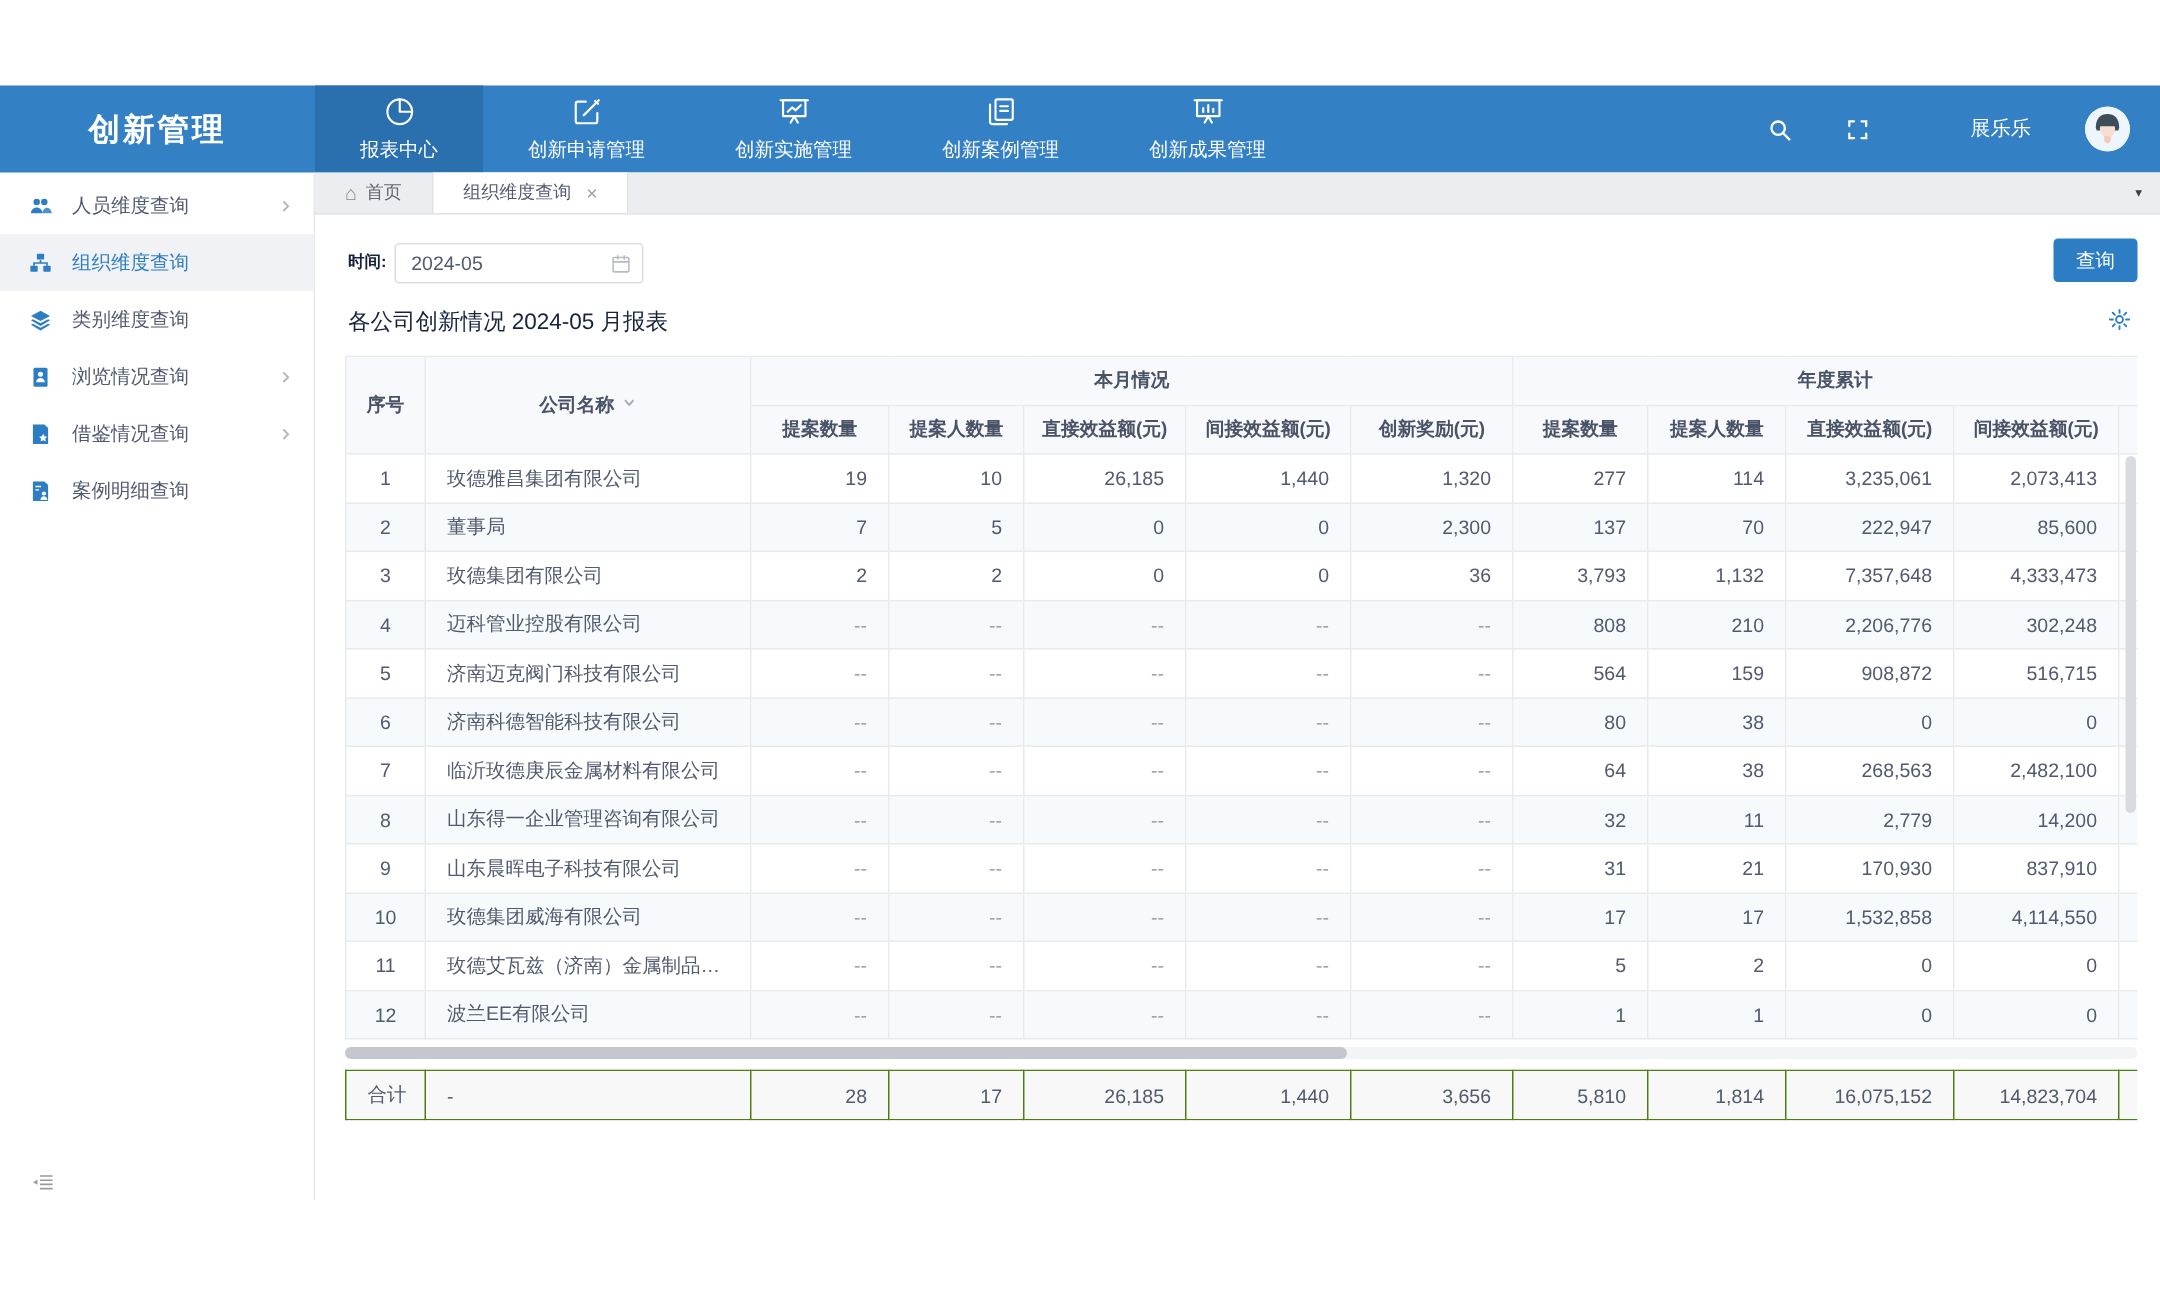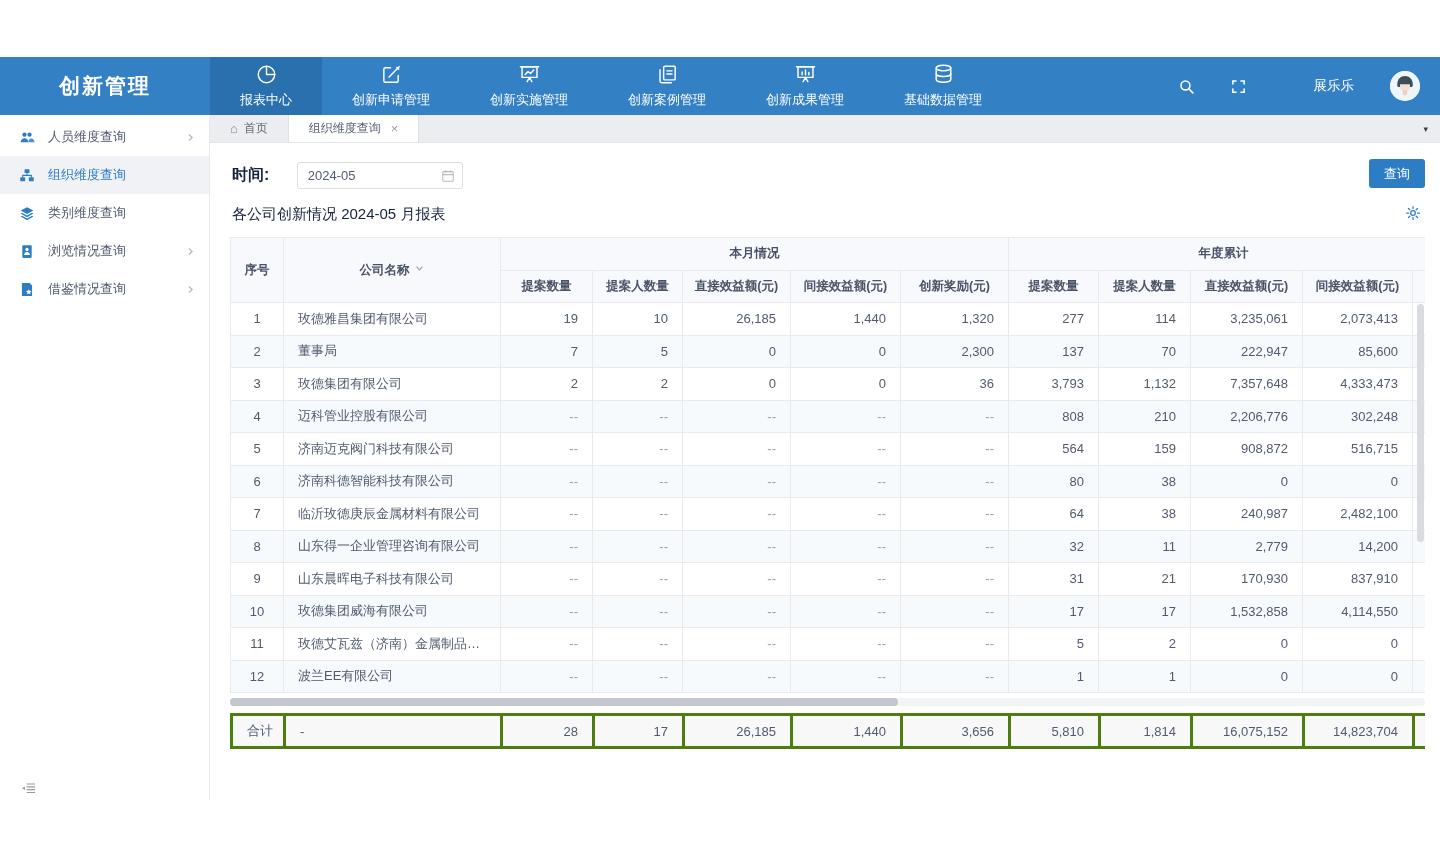--- a/index.html
+++ b/index.html
@@ -30,21 +30,21 @@
   .sidebar { position:absolute; left:0; top:116px; width:210px; height:684px; background:#fff; border-right:1px solid #e8e9eb; padding-top:2px; }
   .side-item { height:38px; display:flex; align-items:center; padding:0 14px 0 19px; font-size:13px; color:#515a6e; cursor:pointer; }
   .side-item .icon { width:16px; height:16px; margin-right:13px; display:flex; align-items:center; justify-content:center; }
   .side-item .chev { margin-left:auto; display:flex; align-items:center; }
   .side-item.active { background:#f0f2f5; color:#2d7dc5; }
   .collapse-toggle { position:absolute; left:21px; top:781px; cursor:pointer; }
 
   
   .main { position:absolute; left:211px; top:144px; right:0; bottom:0; background:#fff; }
   .filter-row { position:absolute; top:17px; left:21px; right:15px; height:28px; }
-  .time-label { font-size:16px; font-weight:bold; color:#17233d; margin-right:23px; vertical-align:middle; line-height:28px; }
+  .time-label { font-size:11px; font-weight:bold; color:#17233d; margin-right:1px; vertical-align:middle; line-height:28px; }
   .time-input { position:relative; display:inline-block; width:166px; height:27px; border:1px solid #dcdee2; border-radius:3px; background:#fff; vertical-align:middle; }
   .time-input input { border:none; outline:none; width:130px; height:25px; padding:0 0 0 10px; font-size:13px; color:#515a6e; font-family:inherit; background:transparent; }
   .time-input .cal { position:absolute; right:7px; top:6px; }
   .search-btn { position:absolute; right:0; top:-2px; width:56px; height:29px; background:#2d7dc5; border:none; border-radius:3px; color:#fff; font-size:13px; cursor:pointer; font-family:inherit; }
   .report-title { position:absolute; top:61px; left:21px; font-size:15px; font-weight:normal; color:#17233d; }
   .gear-btn { position:absolute; top:61px; right:19px; cursor:pointer; display:flex; }
 
   
   .table-wrap { position:absolute; top:93px; left:19px; width:1195px; overflow:hidden; }
   table.report { table-layout:fixed; width:1208px; border-collapse:collapse; font-size:13px; color:#515a6e; }
@@ -53,21 +53,21 @@
   table.report tbody tr:nth-child(even) td { background:#f7fafd; }
   td.c-center { text-align:center; }
   td.c-name { text-align:left; }
   td.c-num { text-align:right; }
   td .dash { color:#9aa0a6; }
   .sort-caret { display:inline-block; margin-left:4px; vertical-align:1px; }
   .hscrollbar { margin-top:5px; width:1195px; height:8px; border-radius:4px; background:#f3f4f6; position:relative; }
   .hscrollbar .thumb { position:absolute; left:0; top:0; width:668px; height:8px; border-radius:4px; background:#c4c7cd; cursor:pointer; }
   .summary-wrap { margin-top:7px; width:1195px; overflow:hidden; }
   table.summary { table-layout:fixed; width:1208px; border-collapse:collapse; font-size:13px; color:#515a6e; }
-  table.summary td { border:3px solid #4d7c0f; background:#f8f8f9; height:33px; padding:0 14px; white-space:nowrap; overflow:hidden; }
+  table.summary td { border:1px solid #4d7c0f; background:#f8f8f9; height:33px; padding:0 14px; white-space:nowrap; overflow:hidden; }
   .vscroll-thumb { position:absolute; right:1px; top:67px; width:7px; height:238px; border-radius:3.5px; background:#d9dbdf; cursor:pointer; }
 </style>
 </head>
 <body>
 
 <div class="page">
 
   <div class="topnav">
     <div class="logo">创新管理</div>
     <div class="nav-items" id="topnav-items">
@@ -105,28 +105,20 @@
         </div>
         <div class="nav-item">
           <span><svg width="23" height="23" viewBox="0 0 24 24" fill="none" stroke="#fff" stroke-width="1.5" stroke-linecap="round" stroke-linejoin="round">
               <path d="M2.5 4h19"></path>
               <rect x="4.2" y="4" width="15.6" height="11"></rect>
               <path d="M8.5 12.2V9.4M12 12.2V7.4M15.5 12.2V10"></path>
               <path d="M9.5 19.5 12 15.2l2.5 4.3"></path>
             </svg></span>
           <span>创新成果管理</span>
         </div>
-        <div class="nav-item">
-          <span><svg width="23" height="23" viewBox="0 0 24 24" fill="none" stroke="#fff" stroke-width="1.5" stroke-linecap="round" stroke-linejoin="round">
-              <ellipse cx="12" cy="5.3" rx="7.6" ry="2.9"></ellipse>
-              <path d="M4.4 5.3v5.9c0 1.6 3.4 2.9 7.6 2.9s7.6-1.3 7.6-2.9V5.3"></path>
-              <path d="M4.4 11.2v5.9c0 1.6 3.4 2.9 7.6 2.9s7.6-1.3 7.6-2.9v-5.9"></path>
-            </svg></span>
-          <span>基础数据管理</span>
-        </div>
       </div>
     <div class="nav-right">
       <span class="tool">
         <svg width="17" height="17" viewBox="0 0 24 24" fill="none" stroke="#fff" stroke-width="2.2" stroke-linecap="round">
             <circle cx="10.5" cy="10.5" r="6.3"></circle>
             <path d="M15.5 15.5 21 21"></path>
           </svg>
       </span>
       <span class="tool">
         <svg width="15" height="15" viewBox="0 0 24 24" fill="none" stroke="#fff" stroke-width="2.4" stroke-linecap="round">
@@ -223,20 +215,31 @@
             <path d="M2.6 1h8.2l2.6 2.6v11.4H2.6z" fill="#2d7dc5"></path>
             <path d="M9.9 7.6l.9 1.8 2 .3-1.4 1.4.3 2-1.8-.9-1.8.9.3-2L7 9.7l2-.3z" fill="#fff"></path>
           </svg>
         </span>
         <span>借鉴情况查询</span>
         <span class="chev">
           <svg width="9" height="9" viewBox="0 0 8 8" fill="none" stroke="#b3b6bc" stroke-width="1.1">
             <path d="M2.6 1.2 5.4 4 2.6 6.8"></path>
           </svg>
         </span>
+      </div>
+      <div class="side-item">
+        <span class="icon">
+          <svg width="16" height="15" viewBox="0 0 16 16">
+            <path d="M2.6 1h8.2l2.6 2.6v11.4H2.6z" fill="#2d7dc5"></path>
+            <circle cx="10.4" cy="9.6" r="1.5" fill="#fff"></circle>
+            <path d="M7.9 14.2c.2-1.6 1.2-2.7 2.5-2.7s2.3 1.1 2.5 2.7z" fill="#fff"></path>
+            <path d="M4.4 4.6h4M4.4 7h2.6" stroke="#fff" stroke-width="1"></path>
+          </svg>
+        </span>
+        <span>案例明细查询</span>
       </div>
     </div>
   <span class="collapse-toggle">
     <svg width="15" height="15" viewBox="0 0 16 16">
         <path d="M6 3.2h9M6 6.2h9M6 9.2h9M6 12.2h9" stroke="#9a9a9a" stroke-width="1.2" fill="none"></path>
         <path d="M1 7.7 4.2 5.9v3.6z" fill="#9a9a9a"></path>
       </svg>
   </span>
 
   <div class="main">
@@ -389,21 +392,21 @@
             <tr>
               <td class="c-center"><span>7</span></td>
               <td class="c-name"><span>临沂玫德庚辰金属材料有限公司</span></td>
               <td class="c-num"><span class="dash">--</span></td>
               <td class="c-num"><span class="dash">--</span></td>
               <td class="c-num"><span class="dash">--</span></td>
               <td class="c-num"><span class="dash">--</span></td>
               <td class="c-num"><span class="dash">--</span></td>
               <td class="c-num"><span>64</span></td>
               <td class="c-num"><span>38</span></td>
-              <td class="c-num"><span>240,987</span></td>
+              <td class="c-num"><span>268,563</span></td>
               <td class="c-num"><span>2,482,100</span></td>
               <td></td>
             </tr>
             <tr>
               <td class="c-center"><span>8</span></td>
               <td class="c-name"><span>山东得一企业管理咨询有限公司</span></td>
               <td class="c-num"><span class="dash">--</span></td>
               <td class="c-num"><span class="dash">--</span></td>
               <td class="c-num"><span class="dash">--</span></td>
               <td class="c-num"><span class="dash">--</span></td>

